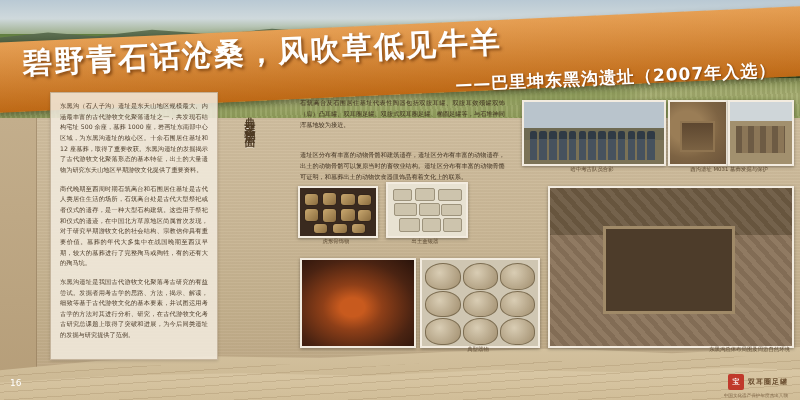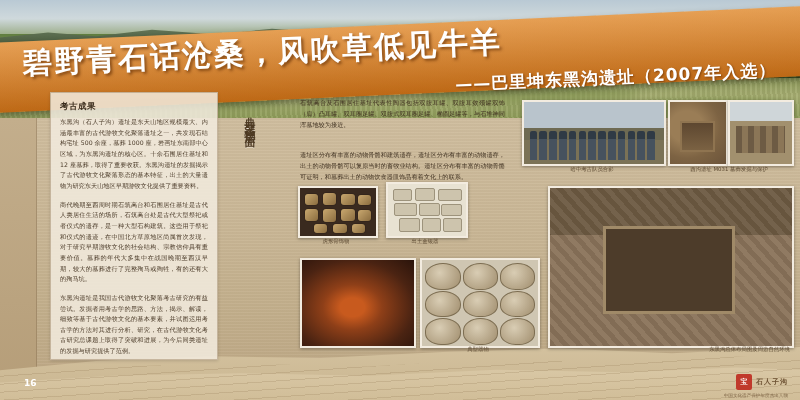--- a/index.html
+++ b/index.html
@@ -220,21 +220,21 @@
     content:"";position:absolute;left:22%;top:24%;width:52%;height:52%;
     background:#4d3c2a;border:3px solid #a08a68;
   }
   .ph-site:before{
     content:"";position:absolute;left:0;top:0;width:100%;height:100%;
     background:repeating-linear-gradient(48deg,rgba(0,0,0,.06) 0 5px,rgba(255,255,255,.05) 5px 10px);
   }
 
   
   .pagenum{
-    position:absolute;left:24px;bottom:12px;font-size:9px;font-weight:bold;color:#ffffff;
+    position:absolute;left:10px;bottom:12px;font-size:9px;font-weight:normal;color:#ffffff;
   }
   
   .logo{
     position:absolute;right:12px;bottom:10px;display:flex;align-items:center;gap:4px;
   }
   .logo-mark{
     width:16px;height:16px;background:#c0392b;border-radius:2px;
     display:flex;align-items:center;justify-content:center;
     color:#fff;font-size:7px;font-weight:bold;
   }
@@ -265,21 +265,20 @@
   <div class="subtitle">——巴里坤东黑沟遗址（2007年入选）</div>
 
   <div class="body-bg"></div>
   <div class="body-tex"></div>
   <div class="left-band"></div>
   <div class="dune"></div>
   <div class="dune2"></div>
   <div class="dune-line"></div>
 
   <div class="text-col">
-    <div class="sec-title">考古成果</div>
     <div class="sec-body">东黑沟（石人子沟）遗址是东天山地区规模最大、内涵最丰富的古代游牧文化聚落遗址之一，共发现石结构宅址 500 余座，墓葬 1000 座，岩画址东南部中心区域，为东黑沟遗址的核心区。十余石围居住基址和 12 座墓葬，取得了重要收获。东黑沟遗址的发掘揭示了古代游牧文化聚落形态的基本特征，出土的大量遗物为研究东天山地区早期游牧文化提供了重要资料。</div>
     <div class="sec-body">商代晚期至西周时期石筑高台和石围居住基址是古代人类居住生活的场所，石筑高台处是古代大型祭祀或者仪式的遗存，是一种大型石构建筑。这些用于祭祀和仪式的遗迹，在中国北方草原地区尚属首次发现，对于研究早期游牧文化的社会结构、宗教信仰具有重要价值。墓葬的年代大多集中在战国晚期至西汉早期，较大的墓葬进行了完整殉马或殉牲，有的还有大的殉马坑。</div>
     <div class="sec-body">东黑沟遗址是我国古代游牧文化聚落考古研究的有益尝试。发掘者用考古学的思路、方法，揭示、解读，细致等基于古代游牧文化的基本要素，并试图运用考古学的方法对其进行分析、研究，在古代游牧文化考古研究总课题上取得了突破和进展，为今后同类遗址的发掘与研究提供了范例。</div>
   </div>
 
   <div class="vlabel">典型器物层面</div>
 
   <div class="para" id="para1">石筑高台及石围居住基址代表性陶器包括双腹耳罐、双腹耳敛颈罐双饰（肩）凸耳罐、双耳圈足罐、双腹式双耳圈足罐、椭圆足罐等，与石堆神同浑墓地较为接近。</div>
   <div class="para" id="para2">遗址区分布有丰富的动物骨骼和建筑遗存，遗址区分布有丰富的动物遗存，出土的动物骨骼可以复原当时的畜牧业结构。遗址区分布有丰富的动物骨骼可证明，和墓葬出土的动物饮食器皿饰品有着文化上的联系。</div>
 
@@ -364,17 +363,17 @@
 
   <div class="photo" style="left:548px;top:186px;width:242px;height:158px;">
     <div class="ph-site"></div>
   </div>
   <div class="cap" style="left:548px;top:346px;width:242px;text-align:right;">东黑沟总体布局图及周边自然环境</div>
 
   <div class="pagenum">16</div>
 
   <div class="logo">
     <div class="logo-mark">宝</div>
-    <div class="logo-text">石人子沟</div>
+    <div class="logo-text">双耳圈足罐</div>
   </div>
   <div class="logo-sub">中国文化遗产保护年度杰出人物</div>
 
 </div>
 
 </body></html>

